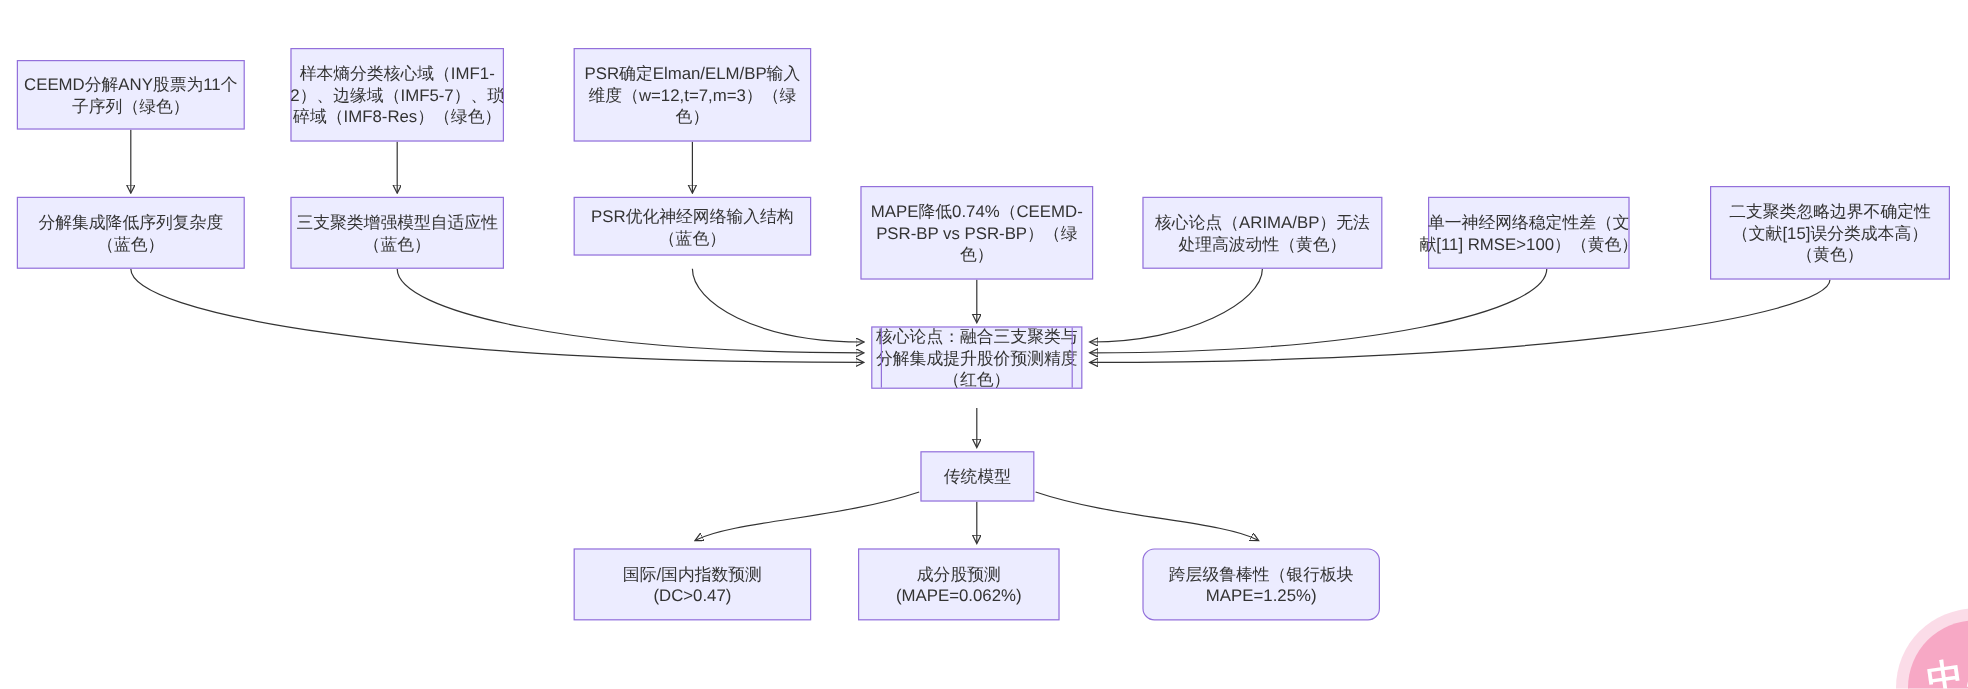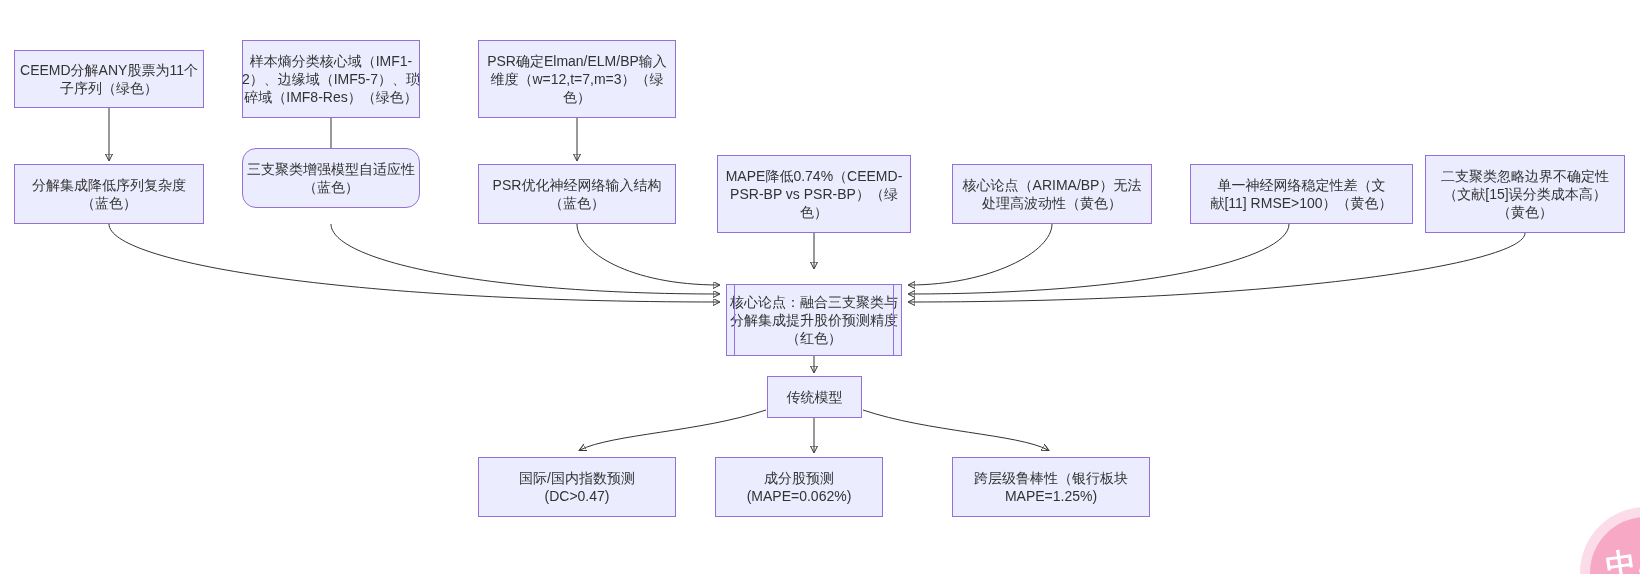--- a/index.html
+++ b/index.html
@@ -89,42 +89,42 @@
       <div class="node" style="left: 14px; top: 50px; width: 190px; height: 58px;">CEEMD分解ANY股票为11个
 子序列（绿色）</div>
       <div class="node" style="left: 242px; top: 40px; width: 178px; height: 78px;">样本熵分类核心域（IMF1-
 2）、边缘域（IMF5-7）、琐
 碎域（IMF8-Res）（绿色）</div>
       <div class="node" style="left: 478px; top: 40px; width: 198px; height: 78px;">PSR确定Elman/ELM/BP输入
 维度（w=12,t=7,m=3）（绿
 色）</div>
       <div class="node" style="left: 14px; top: 164px; width: 190px; height: 60px;">分解集成降低序列复杂度
 （蓝色）</div>
-      <div class="node" style="left: 242px; top: 148px; width: 178px; height: 60px; border-radius: 14px;">三支聚类增强模型自适应性
+      <div class="node" style="left: 242px; top: 164px; width: 178px; height: 60px;">三支聚类增强模型自适应性
 （蓝色）</div>
-      <div class="node" style="left: 478px; top: 164px; width: 198px; height: 60px;">PSR优化神经网络输入结构
+      <div class="node" style="left: 478px; top: 164px; width: 198px; height: 49px;">PSR优化神经网络输入结构
 （蓝色）</div>
       <div class="node" style="left: 717px; top: 155px; width: 194px; height: 78px;">MAPE降低0.74%（CEEMD-
 PSR-BP vs PSR-BP）（绿
 色）</div>
       <div class="node" style="left: 952px; top: 164px; width: 200px; height: 60px;">核心论点（ARIMA/BP）无法
 处理高波动性（黄色）</div>
-      <div class="node" style="left: 1190px; top: 164px; width: 223px; height: 60px;">单一神经网络稳定性差（文
+      <div class="node" style="left: 1190px; top: 164px; width: 168px; height: 60px;">单一神经网络稳定性差（文
 献[11] RMSE&gt;100）（黄色）</div>
       <div class="node" style="left: 1425px; top: 155px; width: 200px; height: 78px;">二支聚类忽略边界不确定性
 （文献[15]误分类成本高）
 （黄色）</div>
-      <div class="node subroutine" style="left: 726px; top: 272px; width: 176px; height: 72px; margin-top: 12px;">核心论点：融合三支聚类与
+      <div class="node subroutine" style="left: 726px; top: 272px; width: 176px; height: 52px;">核心论点：融合三支聚类与
 分解集成提升股价预测精度
 （红色）</div>
       <div class="node" style="left: 767px; top: 376px; width: 95px; height: 42px;">传统模型</div>
       <div class="node" style="left: 478px; top: 457px; width: 198px; height: 60px;">国际/国内指数预测
 (DC&gt;0.47)</div>
       <div class="node" style="left: 715px; top: 457px; width: 168px; height: 60px;">成分股预测
 (MAPE=0.062%)</div>
-      <div class="node" style="left: 952px; top: 457px; width: 198px; height: 60px;">跨层级鲁棒性（银行板块
+      <div class="node" style="left: 952px; top: 457px; width: 198px; height: 60px; border-radius: 10px;">跨层级鲁棒性（银行板块
 MAPE=1.25%)</div>
     </div>
 
   <button class="translate-badge">
     <span class="badge-label">中A</span>
   </button>
 </div>
 
 </body></html>

